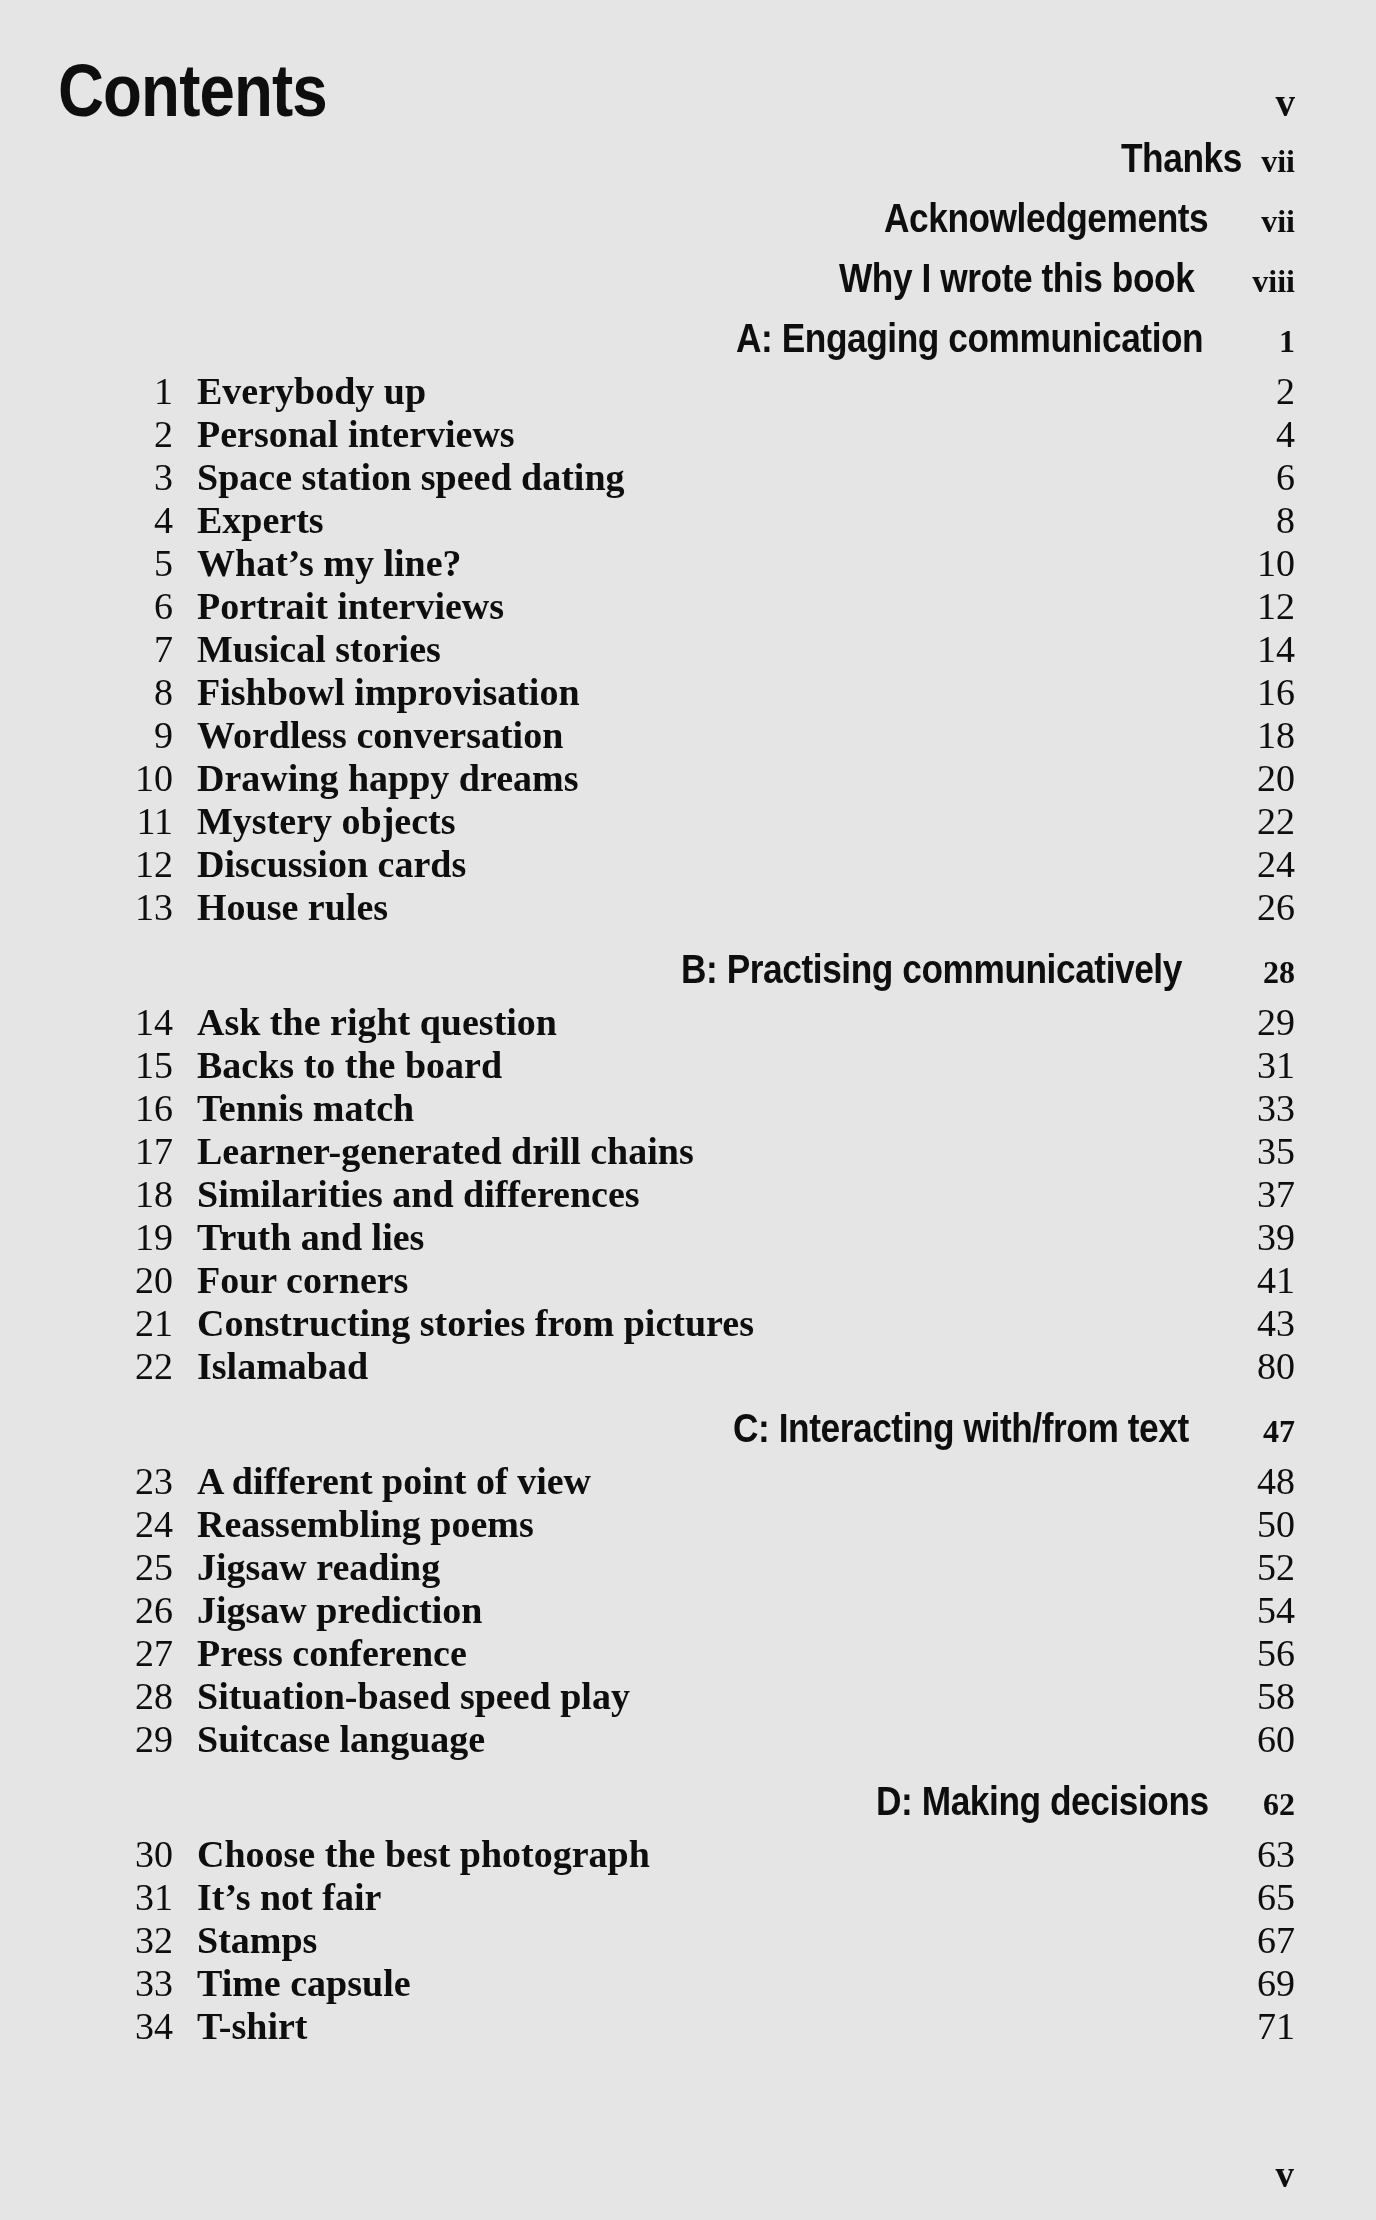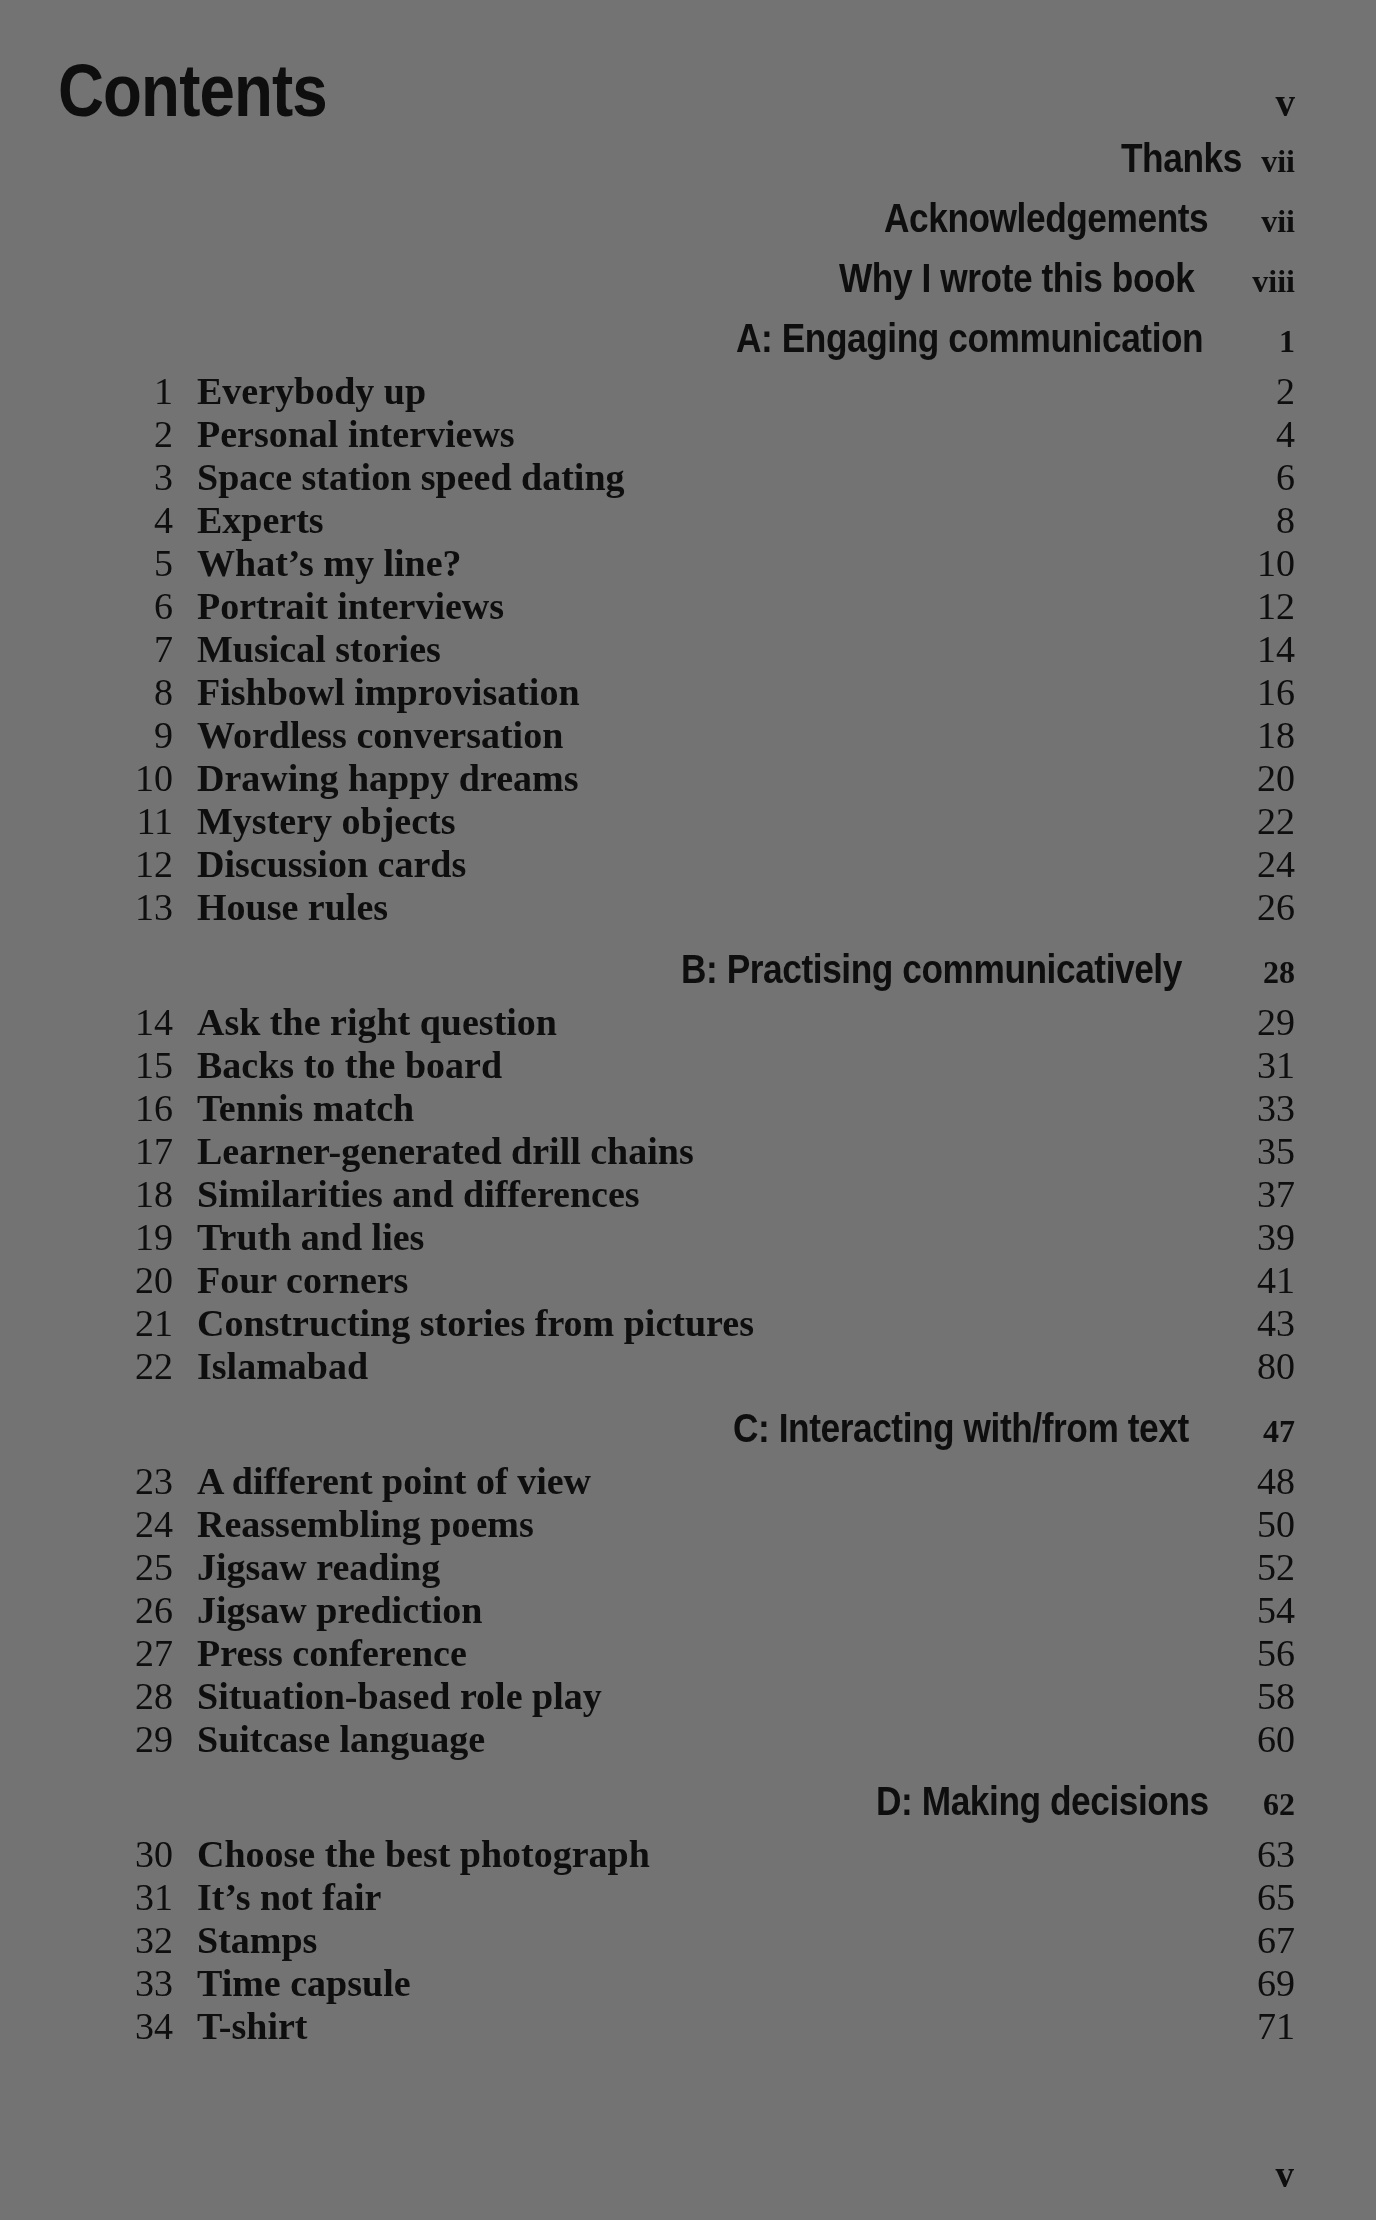--- a/index.html
+++ b/index.html
@@ -1,20 +1,20 @@
 <!DOCTYPE html>
 <html><head>
 <meta charset="utf-8">
 <style>
   html, body { margin: 0; padding: 0; background: #ffffff; }
   .page {
     position: relative;
     width: 1376px;
     height: 2220px;
-    background: #737373;
+    background: #e5e5e5;
     color: #0e0e0e;
     overflow: hidden;
   }
   .toc {
     position: absolute;
     left: 58px;
     top: 34px;
     width: 1237px; 
   }
   .title-row {
@@ -296,21 +296,21 @@
   </div>
 
   <div class="item-row">
     <span class="item-num">27</span>
     <span class="item-title">Press conference</span>
     <span class="item-page">56</span>
   </div>
 
   <div class="item-row">
     <span class="item-num">28</span>
-    <span class="item-title">Situation-based role play</span>
+    <span class="item-title">Situation-based speed play</span>
     <span class="item-page">58</span>
   </div>
 
   <div class="item-row">
     <span class="item-num">29</span>
     <span class="item-title">Suitcase language</span>
     <span class="item-page">60</span>
   </div>
 </div>
   </div>

